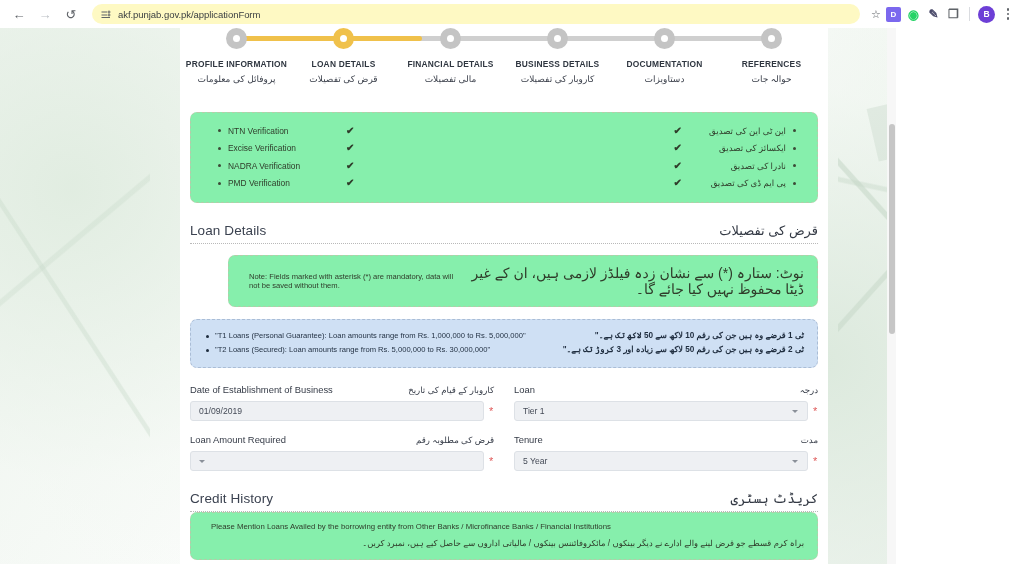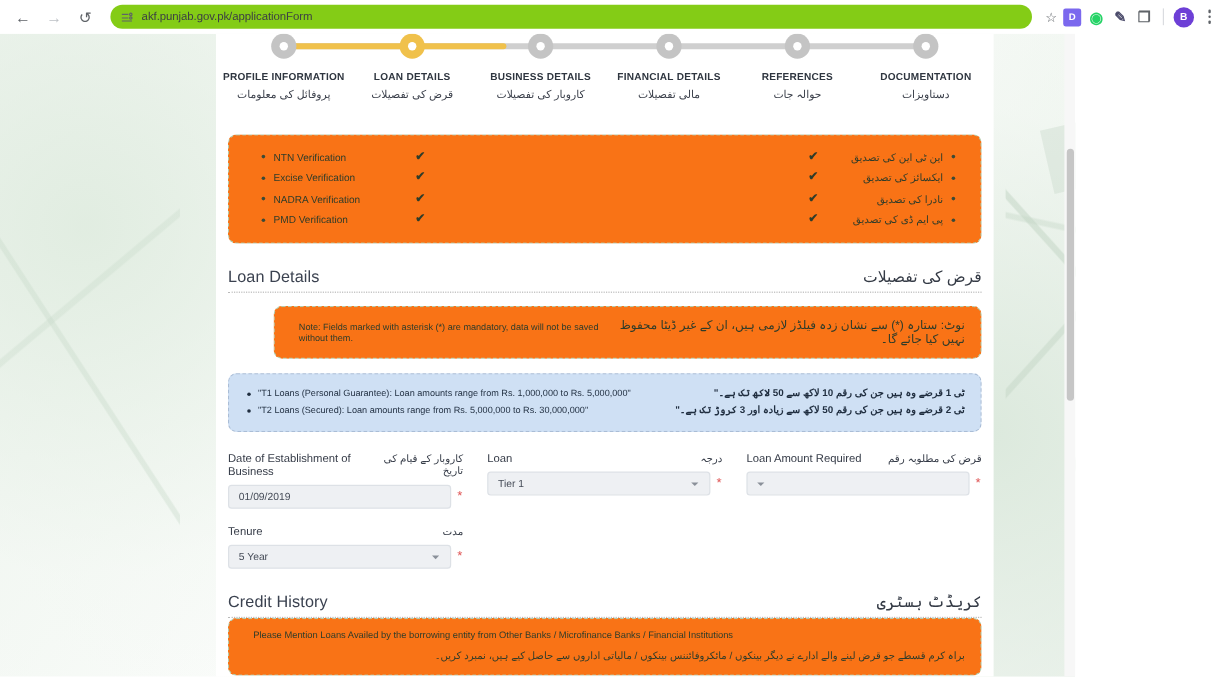--- a/index.html
+++ b/index.html
@@ -26,21 +26,21 @@
     display: flex; align-items: center; justify-content: center;
     color: #5f6368;
     font-size: 13px;
     border-radius: 50%;
     flex: 0 0 auto;
   }
   .nav-btn.disabled { color: #bdc1c6; }
   .omnibox {
     flex: 1 1 auto;
     height: 20px;
-    background: #84cc16;
+    background: #fef9c3;
     border-radius: 11px;
     display: flex;
     align-items: center;
     padding: 0 9px;
     margin: 0 6px 0 8px;
     gap: 7px;
     min-width: 0;
   }
   .omnibox .site-icon {
     width: 10px; height: 9px;
@@ -216,21 +216,21 @@
   }
 
   
   .panel {
     margin: 0 10px;
     border-radius: 7px;
     border: 1px dashed #b9cfb2;
     background: #e6f0dc;
     position: relative;
   }
-  .panel.green { background: #f97316; border-color: #b5cba9; padding-left: 20px; }
+  .panel.green { background: #86efac; border-color: #b5cba9; padding-left: 20px; }
   .panel.blue  { background: #cfe0f4; border-color: #aabdd6; }
 
   .verify-panel {
     display: flex;
     padding: 9px 14px 10px 14px;
     margin-top: 14px;
   }
   .verify-col { flex: 1 1 50%; }
   .verify-col.rtl { direction: rtl; }
   .verify-row {
@@ -279,21 +279,21 @@
 
   .note-panel {
     margin-top: 11px;
     padding: 9px 13px;
     display: flex;
     align-items: center;
     justify-content: space-between;
     margin-left: 48px;
   }
   .note-en { font-size: 7.6px; color: #2f3c2a; }
-  .note-ur { font-size: 10px; color: #2f3c2a; direction: rtl; }
+  .note-ur { font-size: 14px; color: #2f3c2a; direction: rtl; }
 
   .info-panel {
     margin-top: 12px;
     padding: 9px 13px 10px 13px;
     display: flex;
     justify-content: space-between;
     align-items: center;
   }
   .info-list { list-style: none; }
   .info-list li {
@@ -309,21 +309,21 @@
     width: 3px; height: 3px; border-radius: 50%;
     background: #1f2d3f;
   }
   .info-ur { direction: rtl; text-align: right; }
   .info-ur div { font-size: 8.2px; color: #1f2d3f; line-height: 14px; font-weight: bold; }
 
   
   .form-grid {
     margin: 16px 10px 0 10px;
     display: grid;
-    grid-template-columns: 1fr 1fr 1fr;
+    grid-template-columns: 1fr 1fr;
     column-gap: 20px;
     row-gap: 13px;
   }
   .field { position: relative; }
   .field-labels {
     display: flex;
     align-items: baseline;
     justify-content: space-between;
     margin-bottom: 6px;
   }
@@ -430,43 +430,43 @@
           <span class="step-dot">
               <i></i>
             </span>
           <span class="step-label">LOAN DETAILS</span>
           <span class="step-urdu">قرض کی تفصیلات</span>
         </div>
         <div class="step">
           <span class="step-dot">
               <i></i>
             </span>
-          <span class="step-label">BUSINESS DETAILS</span>
-          <span class="step-urdu">کاروبار کی تفصیلات</span>
+          <span class="step-label">FINANCIAL DETAILS</span>
+          <span class="step-urdu">مالی تفصیلات</span>
         </div>
         <div class="step">
           <span class="step-dot">
               <i></i>
             </span>
-          <span class="step-label">FINANCIAL DETAILS</span>
-          <span class="step-urdu">مالی تفصیلات</span>
+          <span class="step-label">BUSINESS DETAILS</span>
+          <span class="step-urdu">کاروبار کی تفصیلات</span>
+        </div>
+        <div class="step">
+          <span class="step-dot">
+              <i></i>
+            </span>
+          <span class="step-label">DOCUMENTATION</span>
+          <span class="step-urdu">دستاویزات</span>
         </div>
         <div class="step">
           <span class="step-dot">
               <i></i>
             </span>
           <span class="step-label">REFERENCES</span>
           <span class="step-urdu">حوالہ جات</span>
-        </div>
-        <div class="step">
-          <span class="step-dot">
-              <i></i>
-            </span>
-          <span class="step-label">DOCUMENTATION</span>
-          <span class="step-urdu">دستاویزات</span>
         </div>
       </div>
     </div>
 
     <div class="panel green verify-panel">
       <div class="verify-col">
         <div class="verify-row">
           <span class="bullet"></span>
           <span class="verify-label">NTN Verification</span>
           <span class="tick">✔</span>

